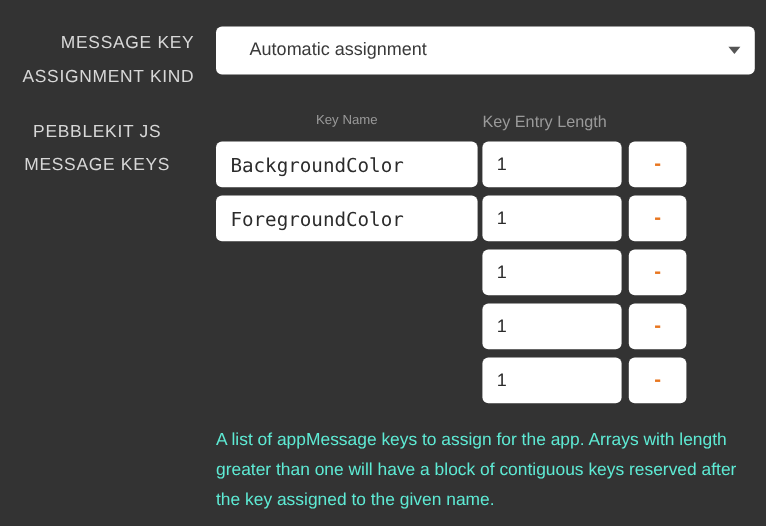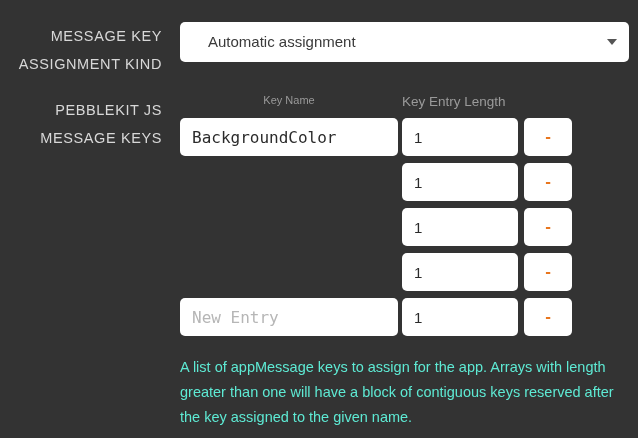--- a/index.html
+++ b/index.html
@@ -68,21 +68,21 @@
     border-right: 5px solid transparent;
     border-top: 6px solid #555555;
   }
 
   
   .label-keys {
     position: absolute;
     left: 0;
     top: 96px;
     width: 162px;
-    text-align: right;
+    text-align: center;
     color: #d8d8d8;
     font-size: 14.5px;
     letter-spacing: 0.6px;
     line-height: 28px;
   }
 
   .col-headers {
     position: absolute;
     left: 180px;
     top: 94px;
@@ -204,36 +204,36 @@
 
   <div class="keys-table">
 
     <div class="key-row">
       <input class="key-name-input" type="text" value="BackgroundColor" style="">
       <input class="key-len-input" type="text" value="1" style="">
       <button class="key-del-btn">-</button>
     </div>
 
     <div class="key-row">
-      <input class="key-len-input" type="text" value="1" style="">
-      <button class="key-del-btn">-</button>
-    </div>
-
-    <div class="key-row">
-      <input class="key-len-input" type="text" value="1" style="">
-      <button class="key-del-btn">-</button>
-    </div>
-
-    <div class="key-row">
-      <input class="key-len-input" type="text" value="1" style="">
-      <button class="key-del-btn">-</button>
-    </div>
-
-    <div class="key-row">
-      <input class="key-name-input" type="text" placeholder="New Entry" style="">
+      <input class="key-name-input" type="text" value="ForegroundColor" style="">
+      <input class="key-len-input" type="text" value="1" style="">
+      <button class="key-del-btn">-</button>
+    </div>
+
+    <div class="key-row">
+      <input class="key-len-input" type="text" value="1" style="">
+      <button class="key-del-btn">-</button>
+    </div>
+
+    <div class="key-row">
+      <input class="key-len-input" type="text" value="1" style="">
+      <button class="key-del-btn">-</button>
+    </div>
+
+    <div class="key-row">
       <input class="key-len-input" type="text" value="1" style="">
       <button class="key-del-btn">-</button>
     </div>
 
   </div>
 
   <div class="help-text">A list of appMessage keys to assign for the app. Arrays with length greater than one will have a block of contiguous keys reserved after the key assigned to the given name.</div>
 
 </div>
 

